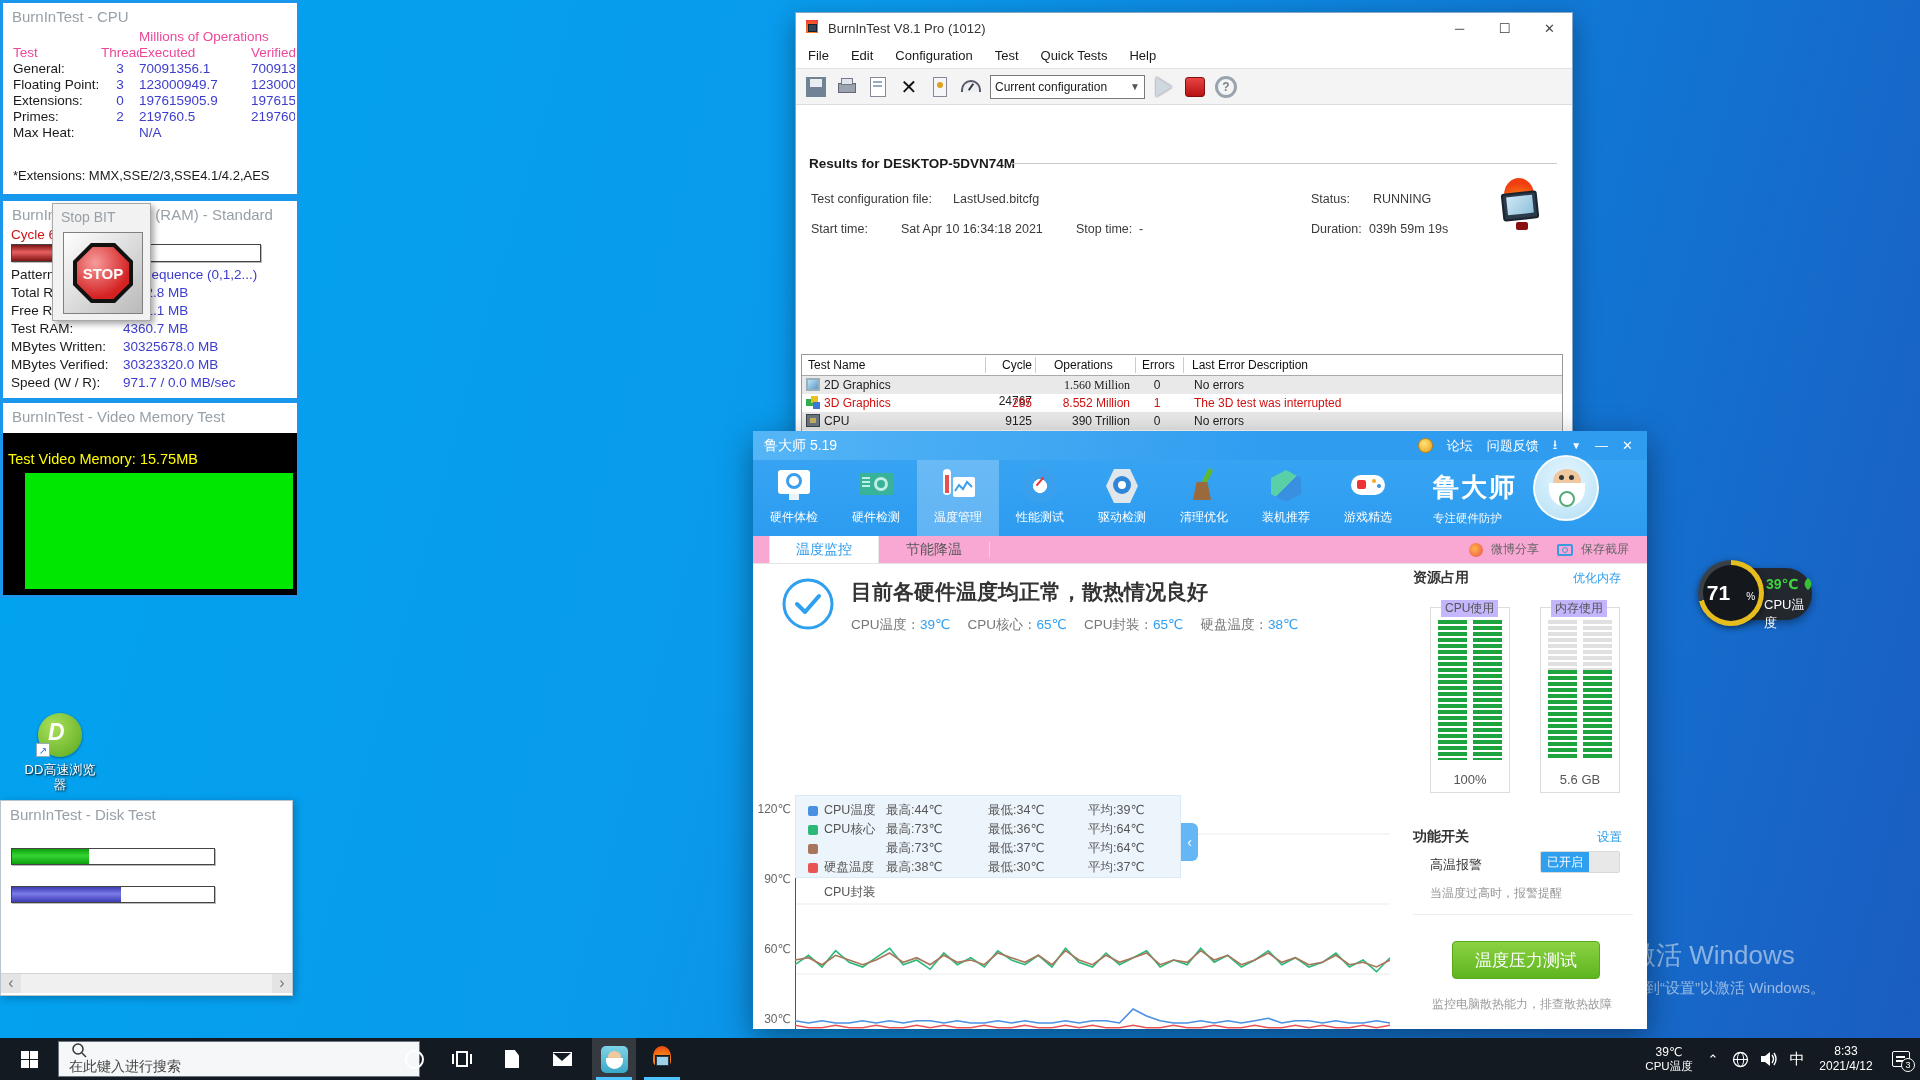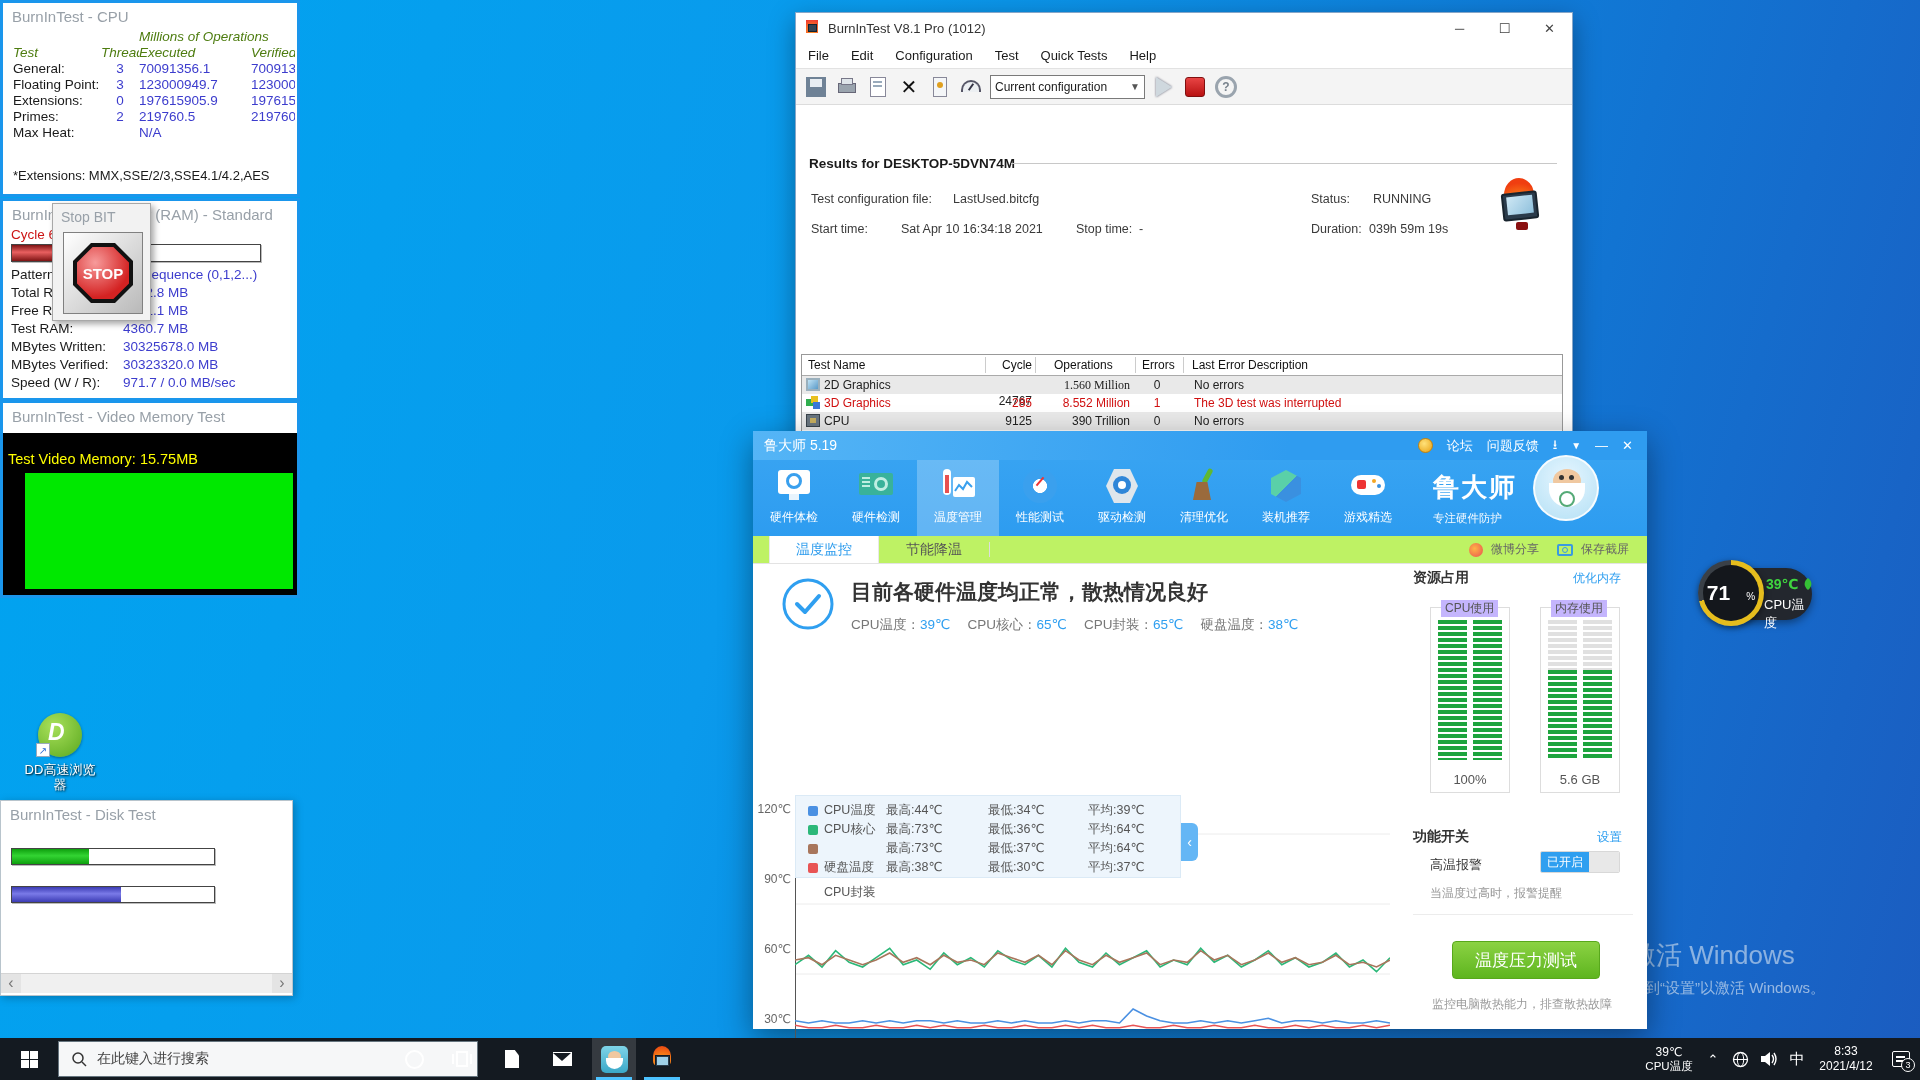--- a/index.html
+++ b/index.html
@@ -6,21 +6,21 @@
   html,body { width:1920px; height:1080px; overflow:hidden; background:#000; }
   body { font-family:"Liberation Sans","DejaVu Sans",sans-serif; }
   .screen { position:absolute; inset:0; width:1920px; height:1080px;
     background:linear-gradient(105deg,#00a4f0 0%,#0a9aec 40%,#0f7cd8 68%,#1b5cc0 100%); }
   .abs { position:absolute; }
 
   
   .bit-win { position:absolute; background:#fff; border:3px solid #1a96ec; }
   .bit-title { color:#98a0a8; font-size:15px; padding:5px 0 0 9px; white-space:nowrap; }
   .val { color:#3c3ccd; }
-  .redtx { color:#4d7c0f;font-style:italic; }
+  .redtx { color:#ec4899; }
 
   .cpu-grid { position:absolute; left:10px; top:26px; right:2px; display:grid;
     grid-template-columns:88px 38px 112px 1fr; font-size:13.5px; line-height:16px; color:#1a1a1a;
     white-space:nowrap; overflow:hidden; }
   .cpu-grid .c { overflow:hidden; }
   .th-c { text-align:center; }
 
   .ram-row { position:absolute; left:8px; right:2px; font-size:13.5px; white-space:nowrap; color:#1a1a1a; }
   .ram-row b { font-weight:normal; position:absolute; left:112px; }
 
@@ -74,21 +74,21 @@
   .ld-win { position:absolute; left:753px; top:431px; width:894px; height:598px; background:#fff;
     box-shadow:0 10px 30px rgba(0,0,0,.4); z-index:10; }
   .ld-titlebar { height:29px; background:linear-gradient(100deg,#55b5f6,#2f9cf0 60%,#2f9cf0);
     display:flex; align-items:center; color:#fff; font-size:14px; }
   .ld-topright { margin-left:auto; display:flex; align-items:center; gap:14px; padding-right:14px; font-size:13px; }
   .ld-nav { height:76px; background:linear-gradient(180deg,#37a3f2,#2d9cf0); position:relative; display:flex; }
   .ld-navitem { width:82px; display:flex; flex-direction:column; align-items:center; padding-top:7px; position:relative; }
   .ld-navitem.active { background:rgba(255,255,255,.25); }
   .ld-navitem .lbl { color:#fff; font-size:12px; margin-top:4px; white-space:nowrap; }
   .nico { width:38px; height:38px; position:relative; }
-  .ld-tabs { height:28px; background:#bef264; border-bottom:1px solid #e3e3e3; display:flex; align-items:stretch; position:relative; }
+  .ld-tabs { height:28px; background:#f9a8d4; border-bottom:1px solid #e3e3e3; display:flex; align-items:stretch; position:relative; }
   .ld-tab { width:110px; display:flex; align-items:center; justify-content:center; font-size:14px; color:#555; }
   .ld-tab.active { background:#fff; color:#2b9bed; border-right:1px solid #e8e8e8; border-left:1px solid #e8e8e8; }
   .ld-body { position:absolute; left:0; top:133px; right:0; bottom:0; background:#fff; }
   .blue { color:#2f9ff0; }
   .legend-panel { position:absolute; left:42px; top:231px; width:386px; height:83px; background:#edf5fc;
     border:1px solid #dbeaf6; font-size:12.5px; color:#555; z-index:3; }
   .leg-row { position:absolute; left:0; right:0; height:19px; }
   .legend-chip { position:absolute; left:12px; top:4px; width:10px; height:10px; border-radius:2px; }
   .gaugebox { position:absolute; width:80px; height:186px; border:1px solid #ddd; }
   .gaugebox .cap { position:absolute; top:-8px; left:10px; background:#c4b5fd; padding:0 4px; font-size:12px; color:#555; white-space:nowrap; }
@@ -619,21 +619,21 @@
 
   <div class="taskbar">
     <div class="tb-ico" style="left:0;width:58px;">
       <div style="position:relative;width:17px;height:17px;">
         <div class="abs" style="left:0;top:0;width:8px;height:8px;background:#fff;"></div>
         <div class="abs" style="left:9px;top:0;width:8px;height:8px;background:#fff;"></div>
         <div class="abs" style="left:0;top:9px;width:8px;height:8px;background:#fff;"></div>
         <div class="abs" style="left:9px;top:9px;width:8px;height:8px;background:#fff;"></div>
       </div>
     </div>
-    <div class="abs" style="left:58px;top:3px;width:420px;height:36px;background:#f6f7f8;border:1px solid #66757f;display:flex;align-items:center;">
+    <div class="abs" style="left:58px;top:3px;width:362px;height:36px;background:#f6f7f8;border:1px solid #66757f;display:flex;flex-direction:column;">
       <svg style="margin-left:12px;" width="16" height="16">
           <circle cx="7" cy="7" r="5" fill="none" stroke="#333" stroke-width="1.5"></circle>
           <line x1="11" y1="11" x2="15" y2="15" stroke="#333" stroke-width="1.5"></line>
         </svg>
       <span style="margin-left:10px;color:#444;font-size:14px;">在此键入进行搜索</span>
     </div>
     <div class="tb-ico" style="left:392px;width:44px;">
         <div style="width:19px;height:19px;border:2px solid #fff;border-radius:50%;"></div>
       </div>
     <div class="tb-ico" style="left:440px;width:44px;">

